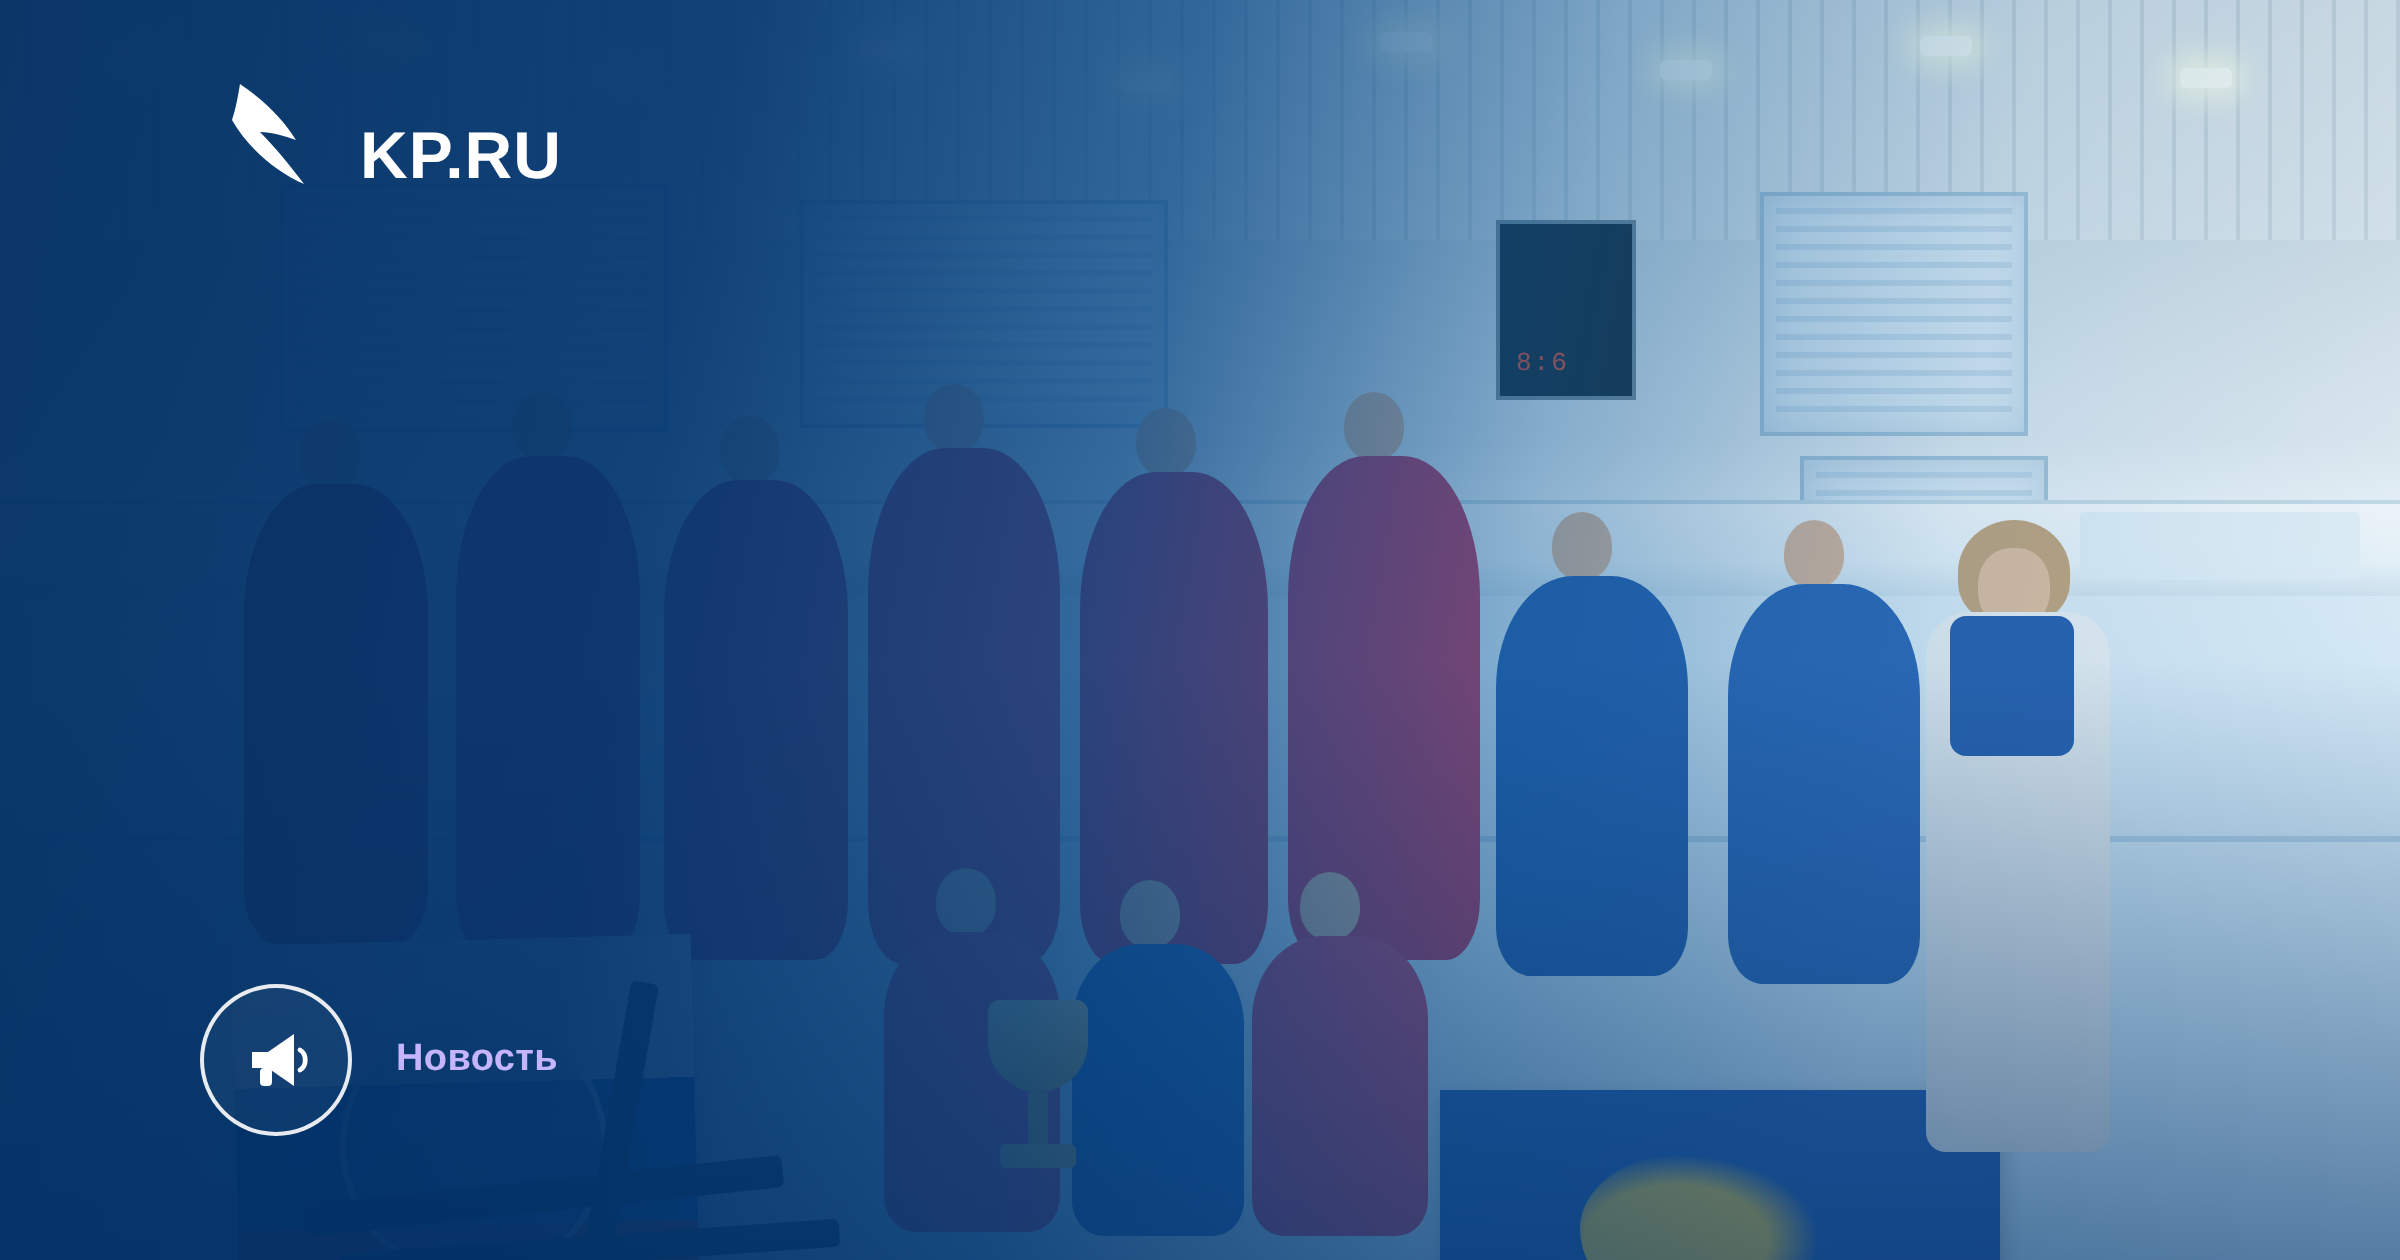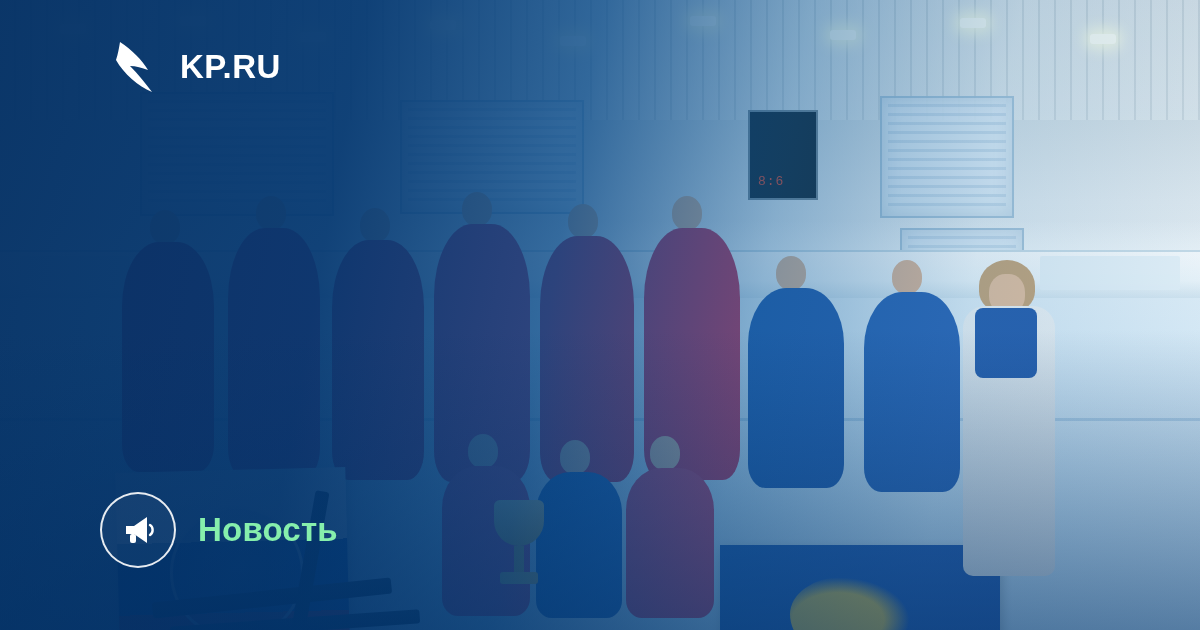--- a/index.html
+++ b/index.html
@@ -185,21 +185,21 @@
     position: absolute; left: 0; right: 0; bottom: 0; height: 300px;
     background: linear-gradient(to top, rgba(2,47,99,.55), rgba(2,47,99,0));
   }
 
   
   .content { position: absolute; inset: 0; }
 
   .brand {
     position: absolute;
     left: 112px; top: 38px;
-    display: flex; align-items: center; gap: 16px;
+    display: flex; align-items: flex-end; gap: 16px;
   }
   .brand .bird { width: 52px; height: 56px; display: block; }
   .brand .wordmark {
     color: #ffffff;
     font-size: 33px;
     font-weight: bold;
     letter-spacing: .5px;
     line-height: 1;
   }
 
@@ -222,22 +222,22 @@
   }
   .megaphone-badge {
     width: 72px; height: 72px;
     border-radius: 50%;
     border: 2px solid rgba(255,255,255,.9);
     display: flex; align-items: center; justify-content: center;
     background: rgba(255,255,255,.04);
   }
   .megaphone-badge svg { width: 36px; height: 36px; display: block; }
   .label-text {
-    color: #86efac;
-    font-size: 33px;
+    color: #c4b5fd;
+    font-size: 19px;
     font-weight: bold;
     letter-spacing: .2px;
   }
 </style>
 </head>
 <body>
 
 <div class="card">
 
   <div class="photo">

